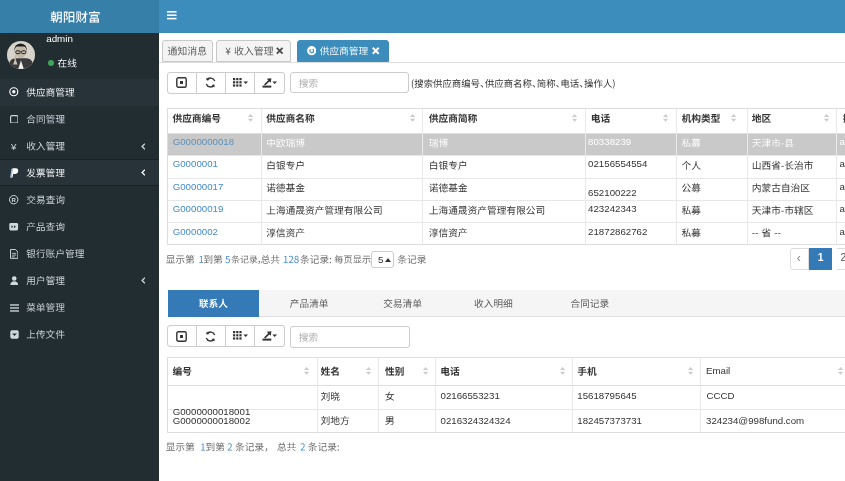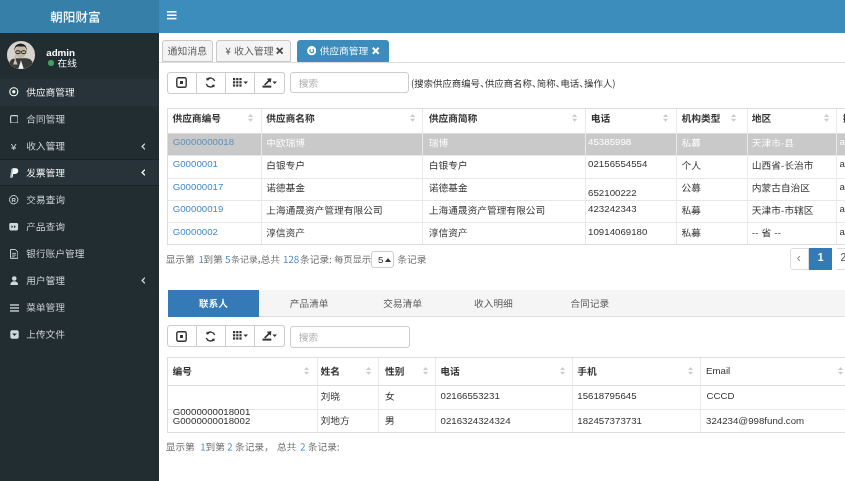--- a/index.html
+++ b/index.html
@@ -40,21 +40,21 @@
   <path d="M2 28 L2.5 21.5 Q3.5 17.8 8.5 17.2 L19.5 17.2 Q24.5 17.8 25.5 21.5 L26 28 Z" fill="#3a3a3a"></path>
   <path d="M11.2 28 L14 19.5 L16.8 28 Z" fill="#efefef"></path>
   <ellipse cx="13.6" cy="10.8" rx="5.4" ry="6.4" fill="#c3b8a6"></ellipse>
   <path d="M7.4 11.5 Q6.6 2.8 13.6 2.6 Q20.6 2.8 19.8 11.5 Q19.6 6.4 17.2 5.6 L10 5.6 Q7.6 6.4 7.4 11.5 Z" fill="#1e1e1e"></path>
   <rect x="8.8" y="9.8" width="4.3" height="2.8" rx="1" fill="none" stroke="#222" stroke-width="1"></rect>
   <rect x="14.5" y="9.8" width="4.3" height="2.8" rx="1" fill="none" stroke="#222" stroke-width="1"></rect>
   <path d="M6 23.5 L8.3 17.8 L10.5 23.5 Z" fill="#cfc6b8"></path>
   <rect x="7.6" y="13.8" width="1.6" height="5" rx="0.8" fill="#c3b8a6" transform="rotate(14 8.4 16.3)"></rect>
  </g>
   </svg>
-<div class="abs" style="left:46.2px;top:47px;color:#fff;font-size:9.8px;font-weight:bold">admin</div>
+<div class="abs" style="left:46.2px;top:33px;color:#fff;font-size:9.8px;font-weight:normal">admin</div>
 <div class="abs" style="left:47.5px;top:60.2px;width:6.3px;height:6.3px;border-radius:50%;background:#3fa45b"></div>
 
 <div class="abs" style="left:0;top:78.8px;width:159px;height:26.9px;background:#273339"></div>
 <div class="abs" style="left:0;top:158.9px;width:159px;height:26.9px;background:#273339;border-top:1px solid #1a2226;border-bottom:1px solid #1a2226"></div>
 
 <svg class="abs" style="left:9.2px;top:87.4px" width="9.6" height="9.6" viewBox="0 0 9.6 9.6">
  <circle cx="4.8" cy="4.8" r="4" fill="none" stroke="#fff" stroke-width="1.15"></circle>
  <circle cx="4.8" cy="4.8" r="1.7" fill="#fff"></circle>
   </svg>
 <svg class="abs" style="left:9.7px;top:114.8px" width="8.6" height="8.6" viewBox="0 0 8.6 8.6">
@@ -198,25 +198,25 @@
 <svg class="abs" style="left:823.8px;top:114.2px" width="5.2" height="7.8" viewBox="0 0 5.2 7.8">
     <path d="M2.6 0 L0 3 L5.2 3 Z" fill="#ccc"></path>
     <path d="M0 4.8 L5.2 4.8 L2.6 7.8 Z" fill="#ccc"></path>
   </svg>
 
 <div class="abs lat" style="left:172.7px;top:136.7px;color:#5d90ba">G0000000018</div>
 <div class="abs lat" style="left:172.7px;top:159.1px;color:#428bca">G0000001</div>
 <div class="abs lat" style="left:172.7px;top:181.6px;color:#428bca">G00000017</div>
 <div class="abs lat" style="left:172.7px;top:204.0px;color:#428bca">G00000019</div>
 <div class="abs lat" style="left:172.7px;top:226.5px;color:#428bca">G0000002</div>
-<div class="abs lat" style="left:588.1px;top:136.7px;color:#fff">45385998</div>
+<div class="abs lat" style="left:588.1px;top:136.7px;color:#fff">80338239</div>
 <div class="abs lat" style="left:588.1px;top:159.1px">02156554554</div>
 <div class="abs lat" style="left:588.1px;top:188px">652100222</div>
 <div class="abs lat" style="left:588.1px;top:204.0px">423242343</div>
-<div class="abs lat" style="left:588.1px;top:226.5px">10914069180</div>
+<div class="abs lat" style="left:588.1px;top:226.5px">21872862762</div>
 <div class="abs lat" style="left:839.6px;top:136.7px;color:#fff">ad</div>
 <div class="abs lat" style="left:839.6px;top:159.1px">ad</div>
 <div class="abs lat" style="left:839.6px;top:181.6px">ad</div>
 <div class="abs lat" style="left:839.6px;top:204.0px">ad</div>
 <div class="abs lat" style="left:839.6px;top:226.5px">ad</div>
 
 <div class="abs inp" style="left:371.4px;top:250.6px;width:22.3px;height:17.2px"></div>
 <div class="abs lat" style="left:378.1px;top:254.6px;color:#333">5</div>
 <div class="abs" style="left:384.7px;top:257.5px;width:0;height:0;border-left:3.4px solid transparent;border-right:3.4px solid transparent;border-bottom:4px solid #333"></div>
 <div class="abs" style="left:789.5px;top:247.9px;width:19.6px;height:21.7px;border:1px solid #ddd;border-radius:3px 0 0 3px;background:#fff"></div>

